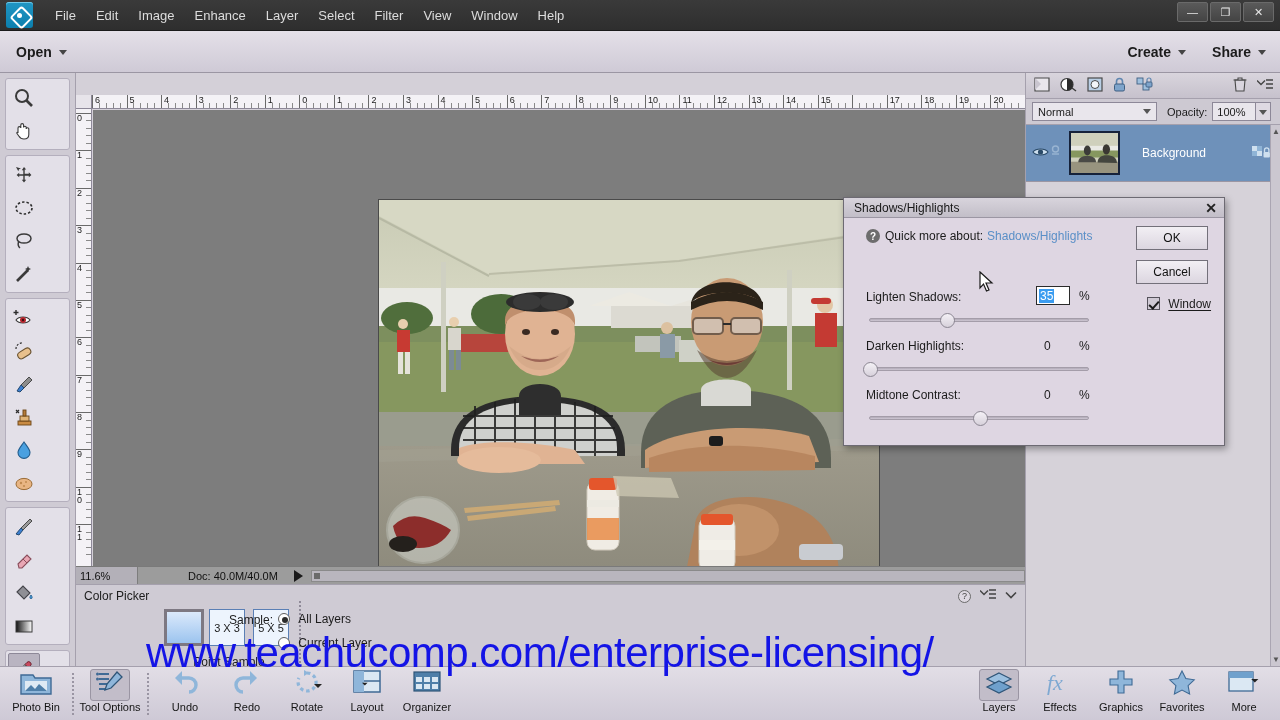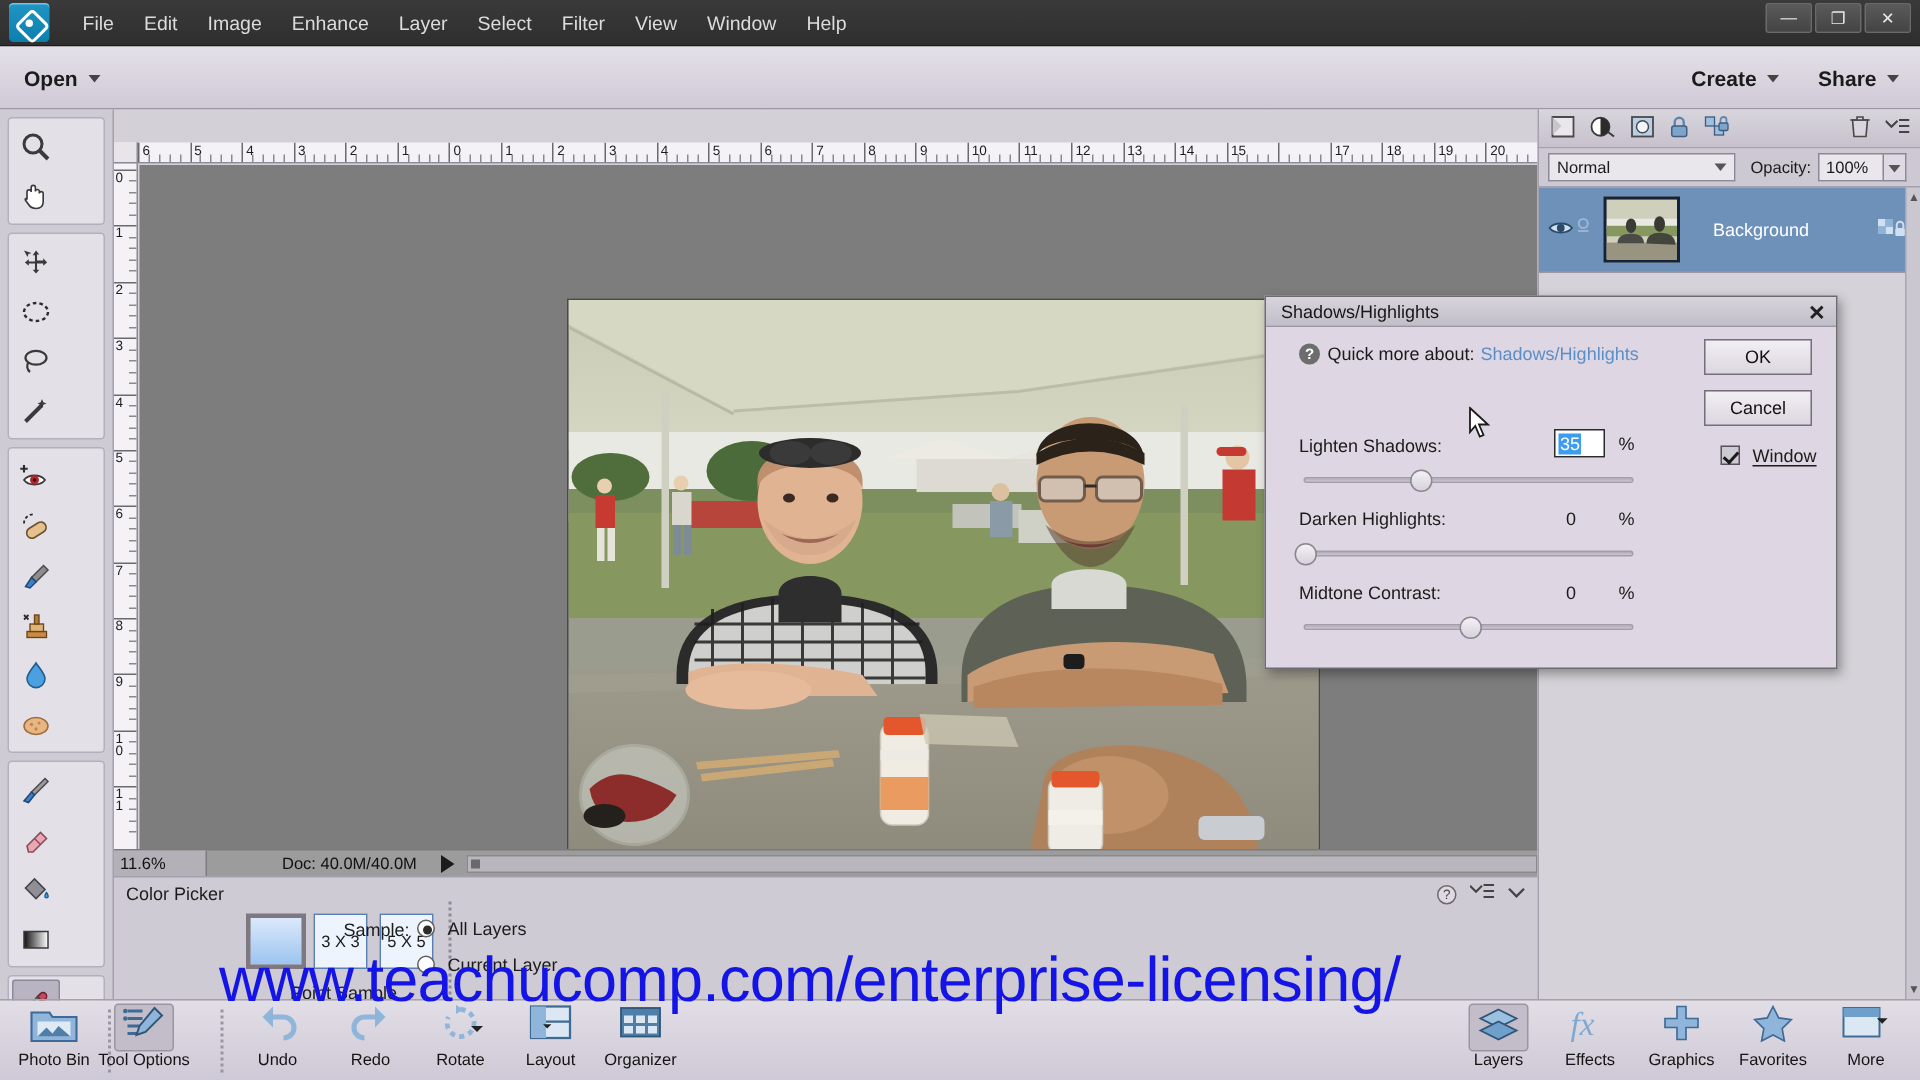--- a/index.html
+++ b/index.html
@@ -1009,21 +1009,21 @@
       <svg width="34" height="28" viewBox="0 0 34 28">
           <path d="M2 6h12l2 3h16v16H2z" fill="#8fb6da" stroke="#3f6a95" stroke-width="1.4"></path>
           <rect x="6" y="12" width="22" height="10" fill="#dfeaf4"></rect>
           <path d="M6 22l6-6 4 4 4-5 8 7z" fill="#4f7fa9"></path>
         </svg>
     </div>
     <span>Photo Bin</span>
   </div>
   <div class="tb-sep" style="left:72px"></div>
 
-  <div class="tb-item sel" style="left:64px">
+  <div class="tb-item sel" style="left:78px">
     <div class="tb-ico">
       <svg width="28" height="26" viewBox="0 0 28 26">
           <path d="M3 4h10M3 9h10M3 14h8M3 19h8" stroke="#3f6a95" stroke-width="2"></path>
           <circle cx="1.5" cy="4" r="1.5" fill="#3f6a95"></circle>
           <circle cx="1.5" cy="9" r="1.5" fill="#3f6a95"></circle>
           <path d="M21 2l5 5-11 11-6 2 2-6z" fill="#8fb6da" stroke="#2f5578" stroke-width="1.3"></path>
         </svg>
     </div>
     <span>Tool Options</span>
   </div>

